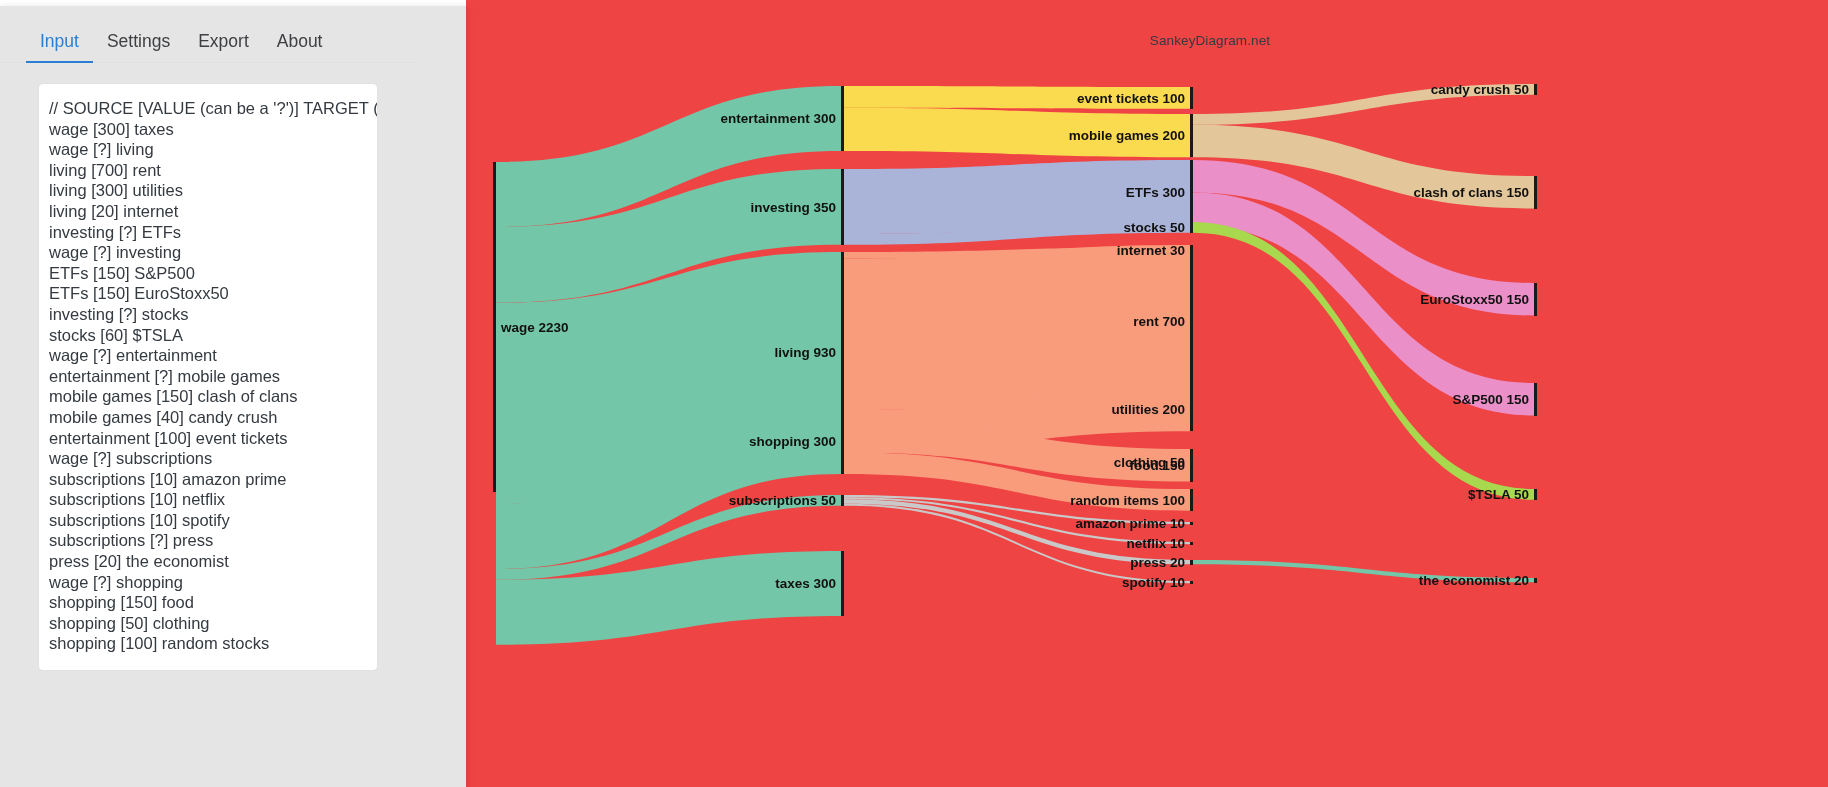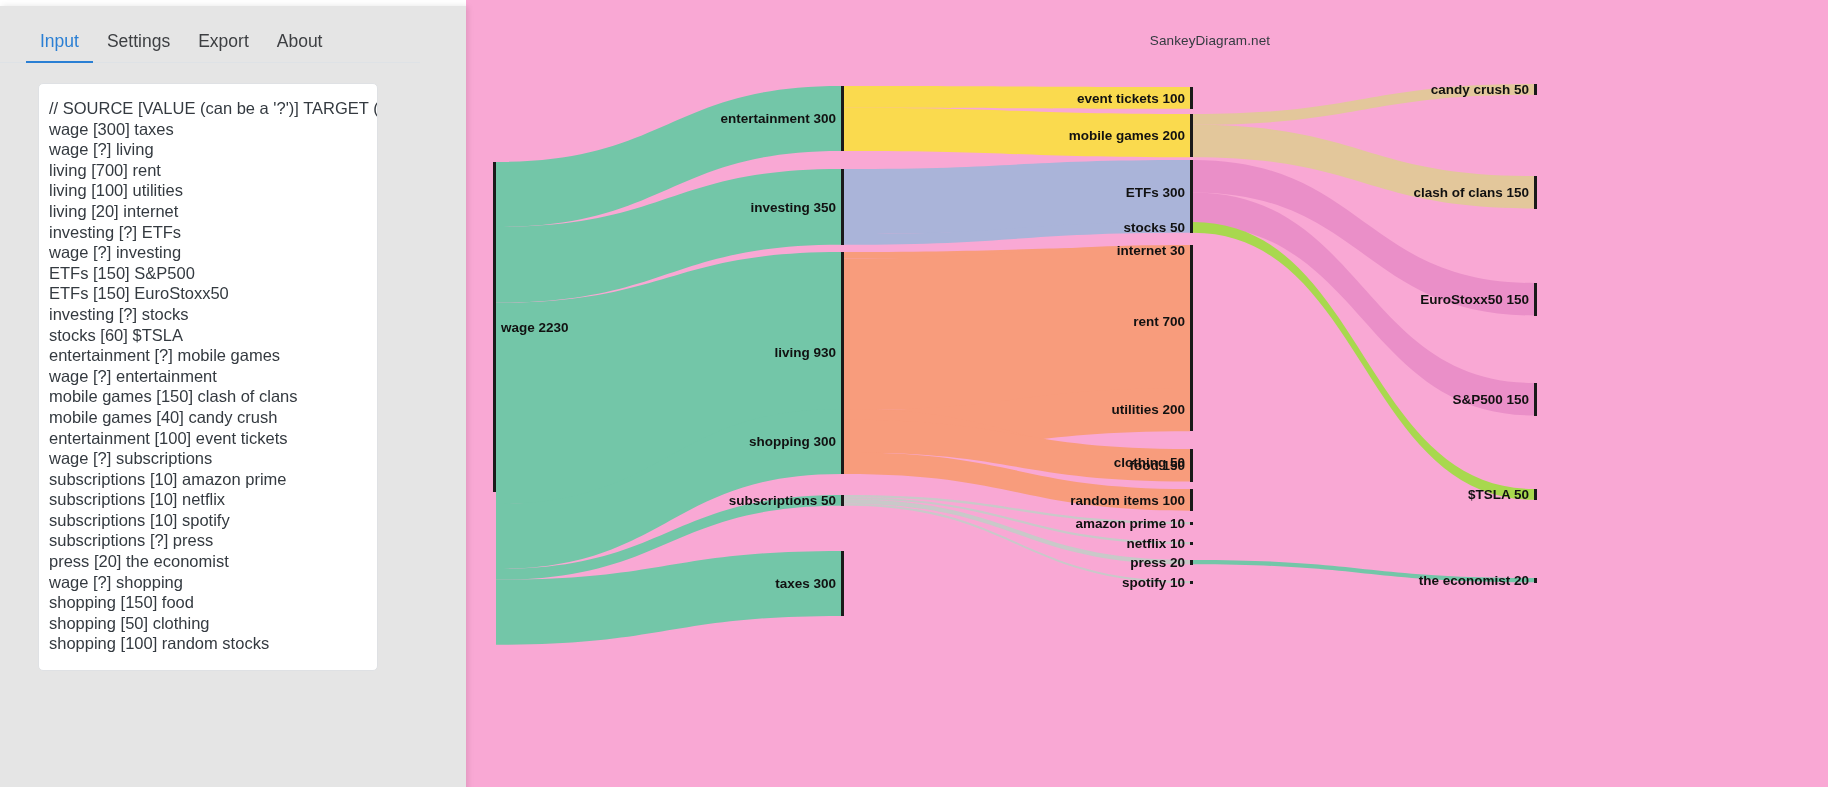--- a/index.html
+++ b/index.html
@@ -27,21 +27,21 @@
     overflow:hidden;
   }
   .editor .line{
     font-size:16.5px;line-height:20.6px;color:#343a40;white-space:pre;
     padding-left:0px;
   }
   .editor .line.comment{color:#343a40;}
 
   
   .right-panel{
-    flex:1;position:relative;background:#f9a8d4;height:787px;overflow:hidden;
+    flex:1;position:relative;background:#ef4444;height:787px;overflow:hidden;
   }
   .sankey-title{
     position:absolute;left:0;right:0;top:33px;text-align:center;
     font-size:13.5px;color:#343a40;letter-spacing:.1px;
     margin-left:126px;
   }
   svg.sankey{position:absolute;left:0;top:0;}
   .nlabel{font-family:"Liberation Sans",sans-serif;font-size:13.5px;font-weight:bold;fill:#111;}
   .nbar{fill:#1a1a1a;}
 </style>
@@ -56,30 +56,30 @@
       <div class="tab">Settings</div>
       <div class="tab">Export</div>
       <div class="tab">About</div>
     </div>
     <div class="editor-wrap">
       <div class="editor" id="editor">
           <div class="line comment">// SOURCE [VALUE (can be a '?')] TARGET ([COLOR])</div>
           <div class="line">wage [300] taxes</div>
           <div class="line">wage [?] living</div>
           <div class="line">living [700] rent</div>
-          <div class="line">living [100] utilities</div>
+          <div class="line">living [300] utilities</div>
           <div class="line">living [20] internet</div>
           <div class="line">investing [?] ETFs</div>
           <div class="line">wage [?] investing</div>
           <div class="line">ETFs [150] S&amp;P500</div>
           <div class="line">ETFs [150] EuroStoxx50</div>
           <div class="line">investing [?] stocks</div>
           <div class="line">stocks [60] $TSLA</div>
+          <div class="line">wage [?] entertainment</div>
           <div class="line">entertainment [?] mobile games</div>
-          <div class="line">wage [?] entertainment</div>
           <div class="line">mobile games [150] clash of clans</div>
           <div class="line">mobile games [40] candy crush</div>
           <div class="line">entertainment [100] event tickets</div>
           <div class="line">wage [?] subscriptions</div>
           <div class="line">subscriptions [10] amazon prime</div>
           <div class="line">subscriptions [10] netflix</div>
           <div class="line">subscriptions [10] spotify</div>
           <div class="line">subscriptions [?] press</div>
           <div class="line">press [20] the economist</div>
           <div class="line">wage [?] shopping</div>

